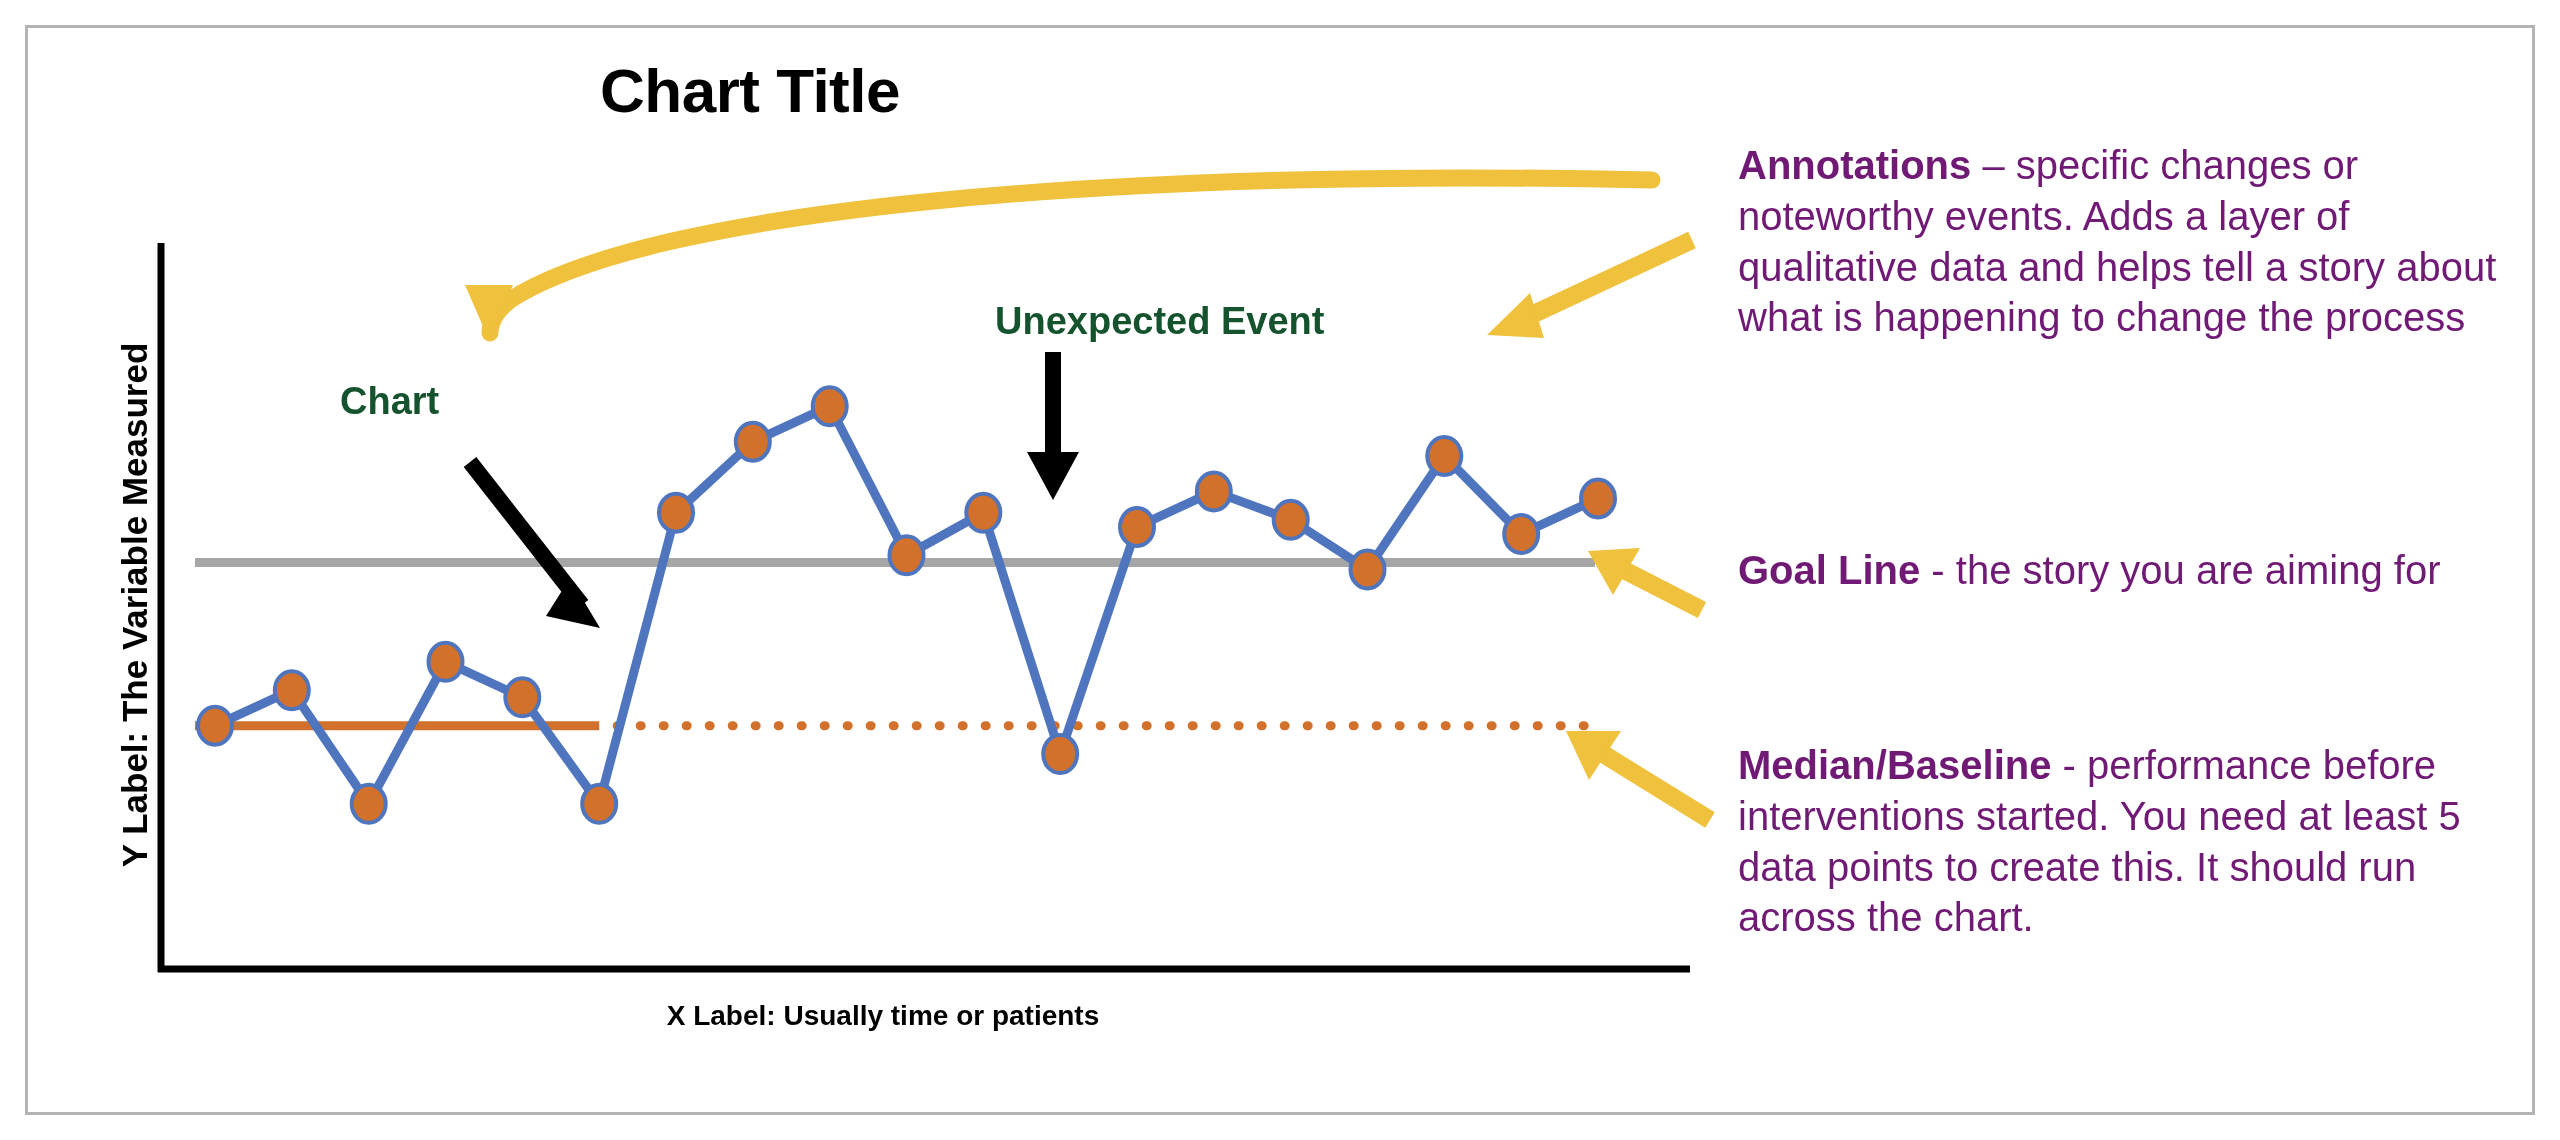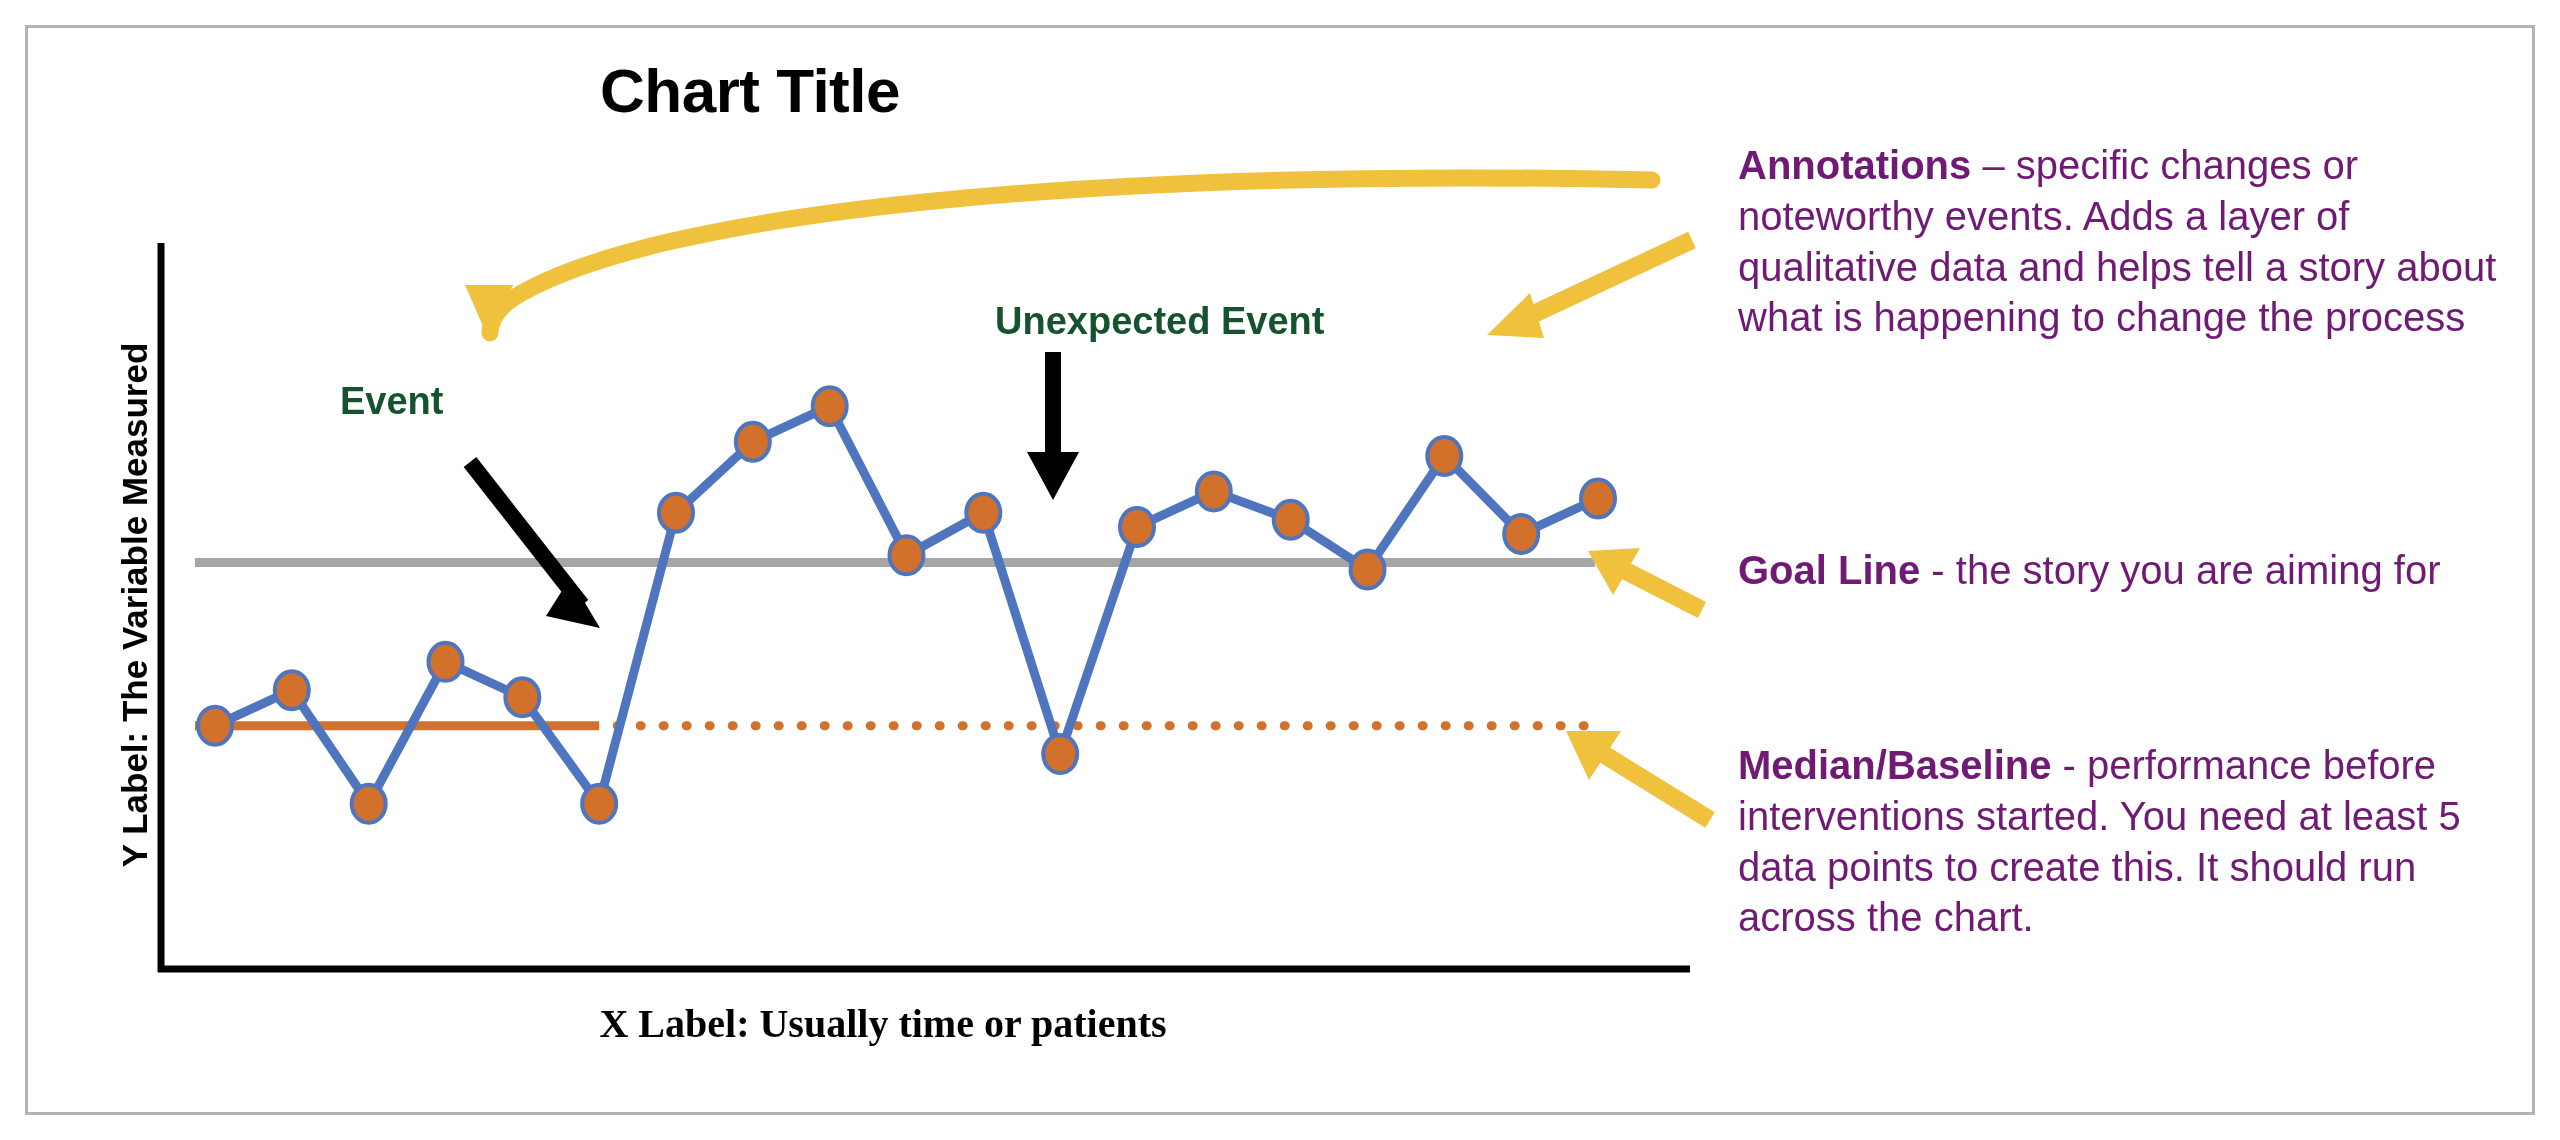--- a/index.html
+++ b/index.html
@@ -55,25 +55,24 @@
     font-weight: bold;
     color: #000000;
     white-space: nowrap;
   }
   #x-axis-label {
     position: absolute;
     left: 158px;
     top: 1000px;
     width: 1450px;
     text-align: center;
-    font-size: 40px;
+    font-size: 28px;
     font-weight: bold;
     color: #000000;
     white-space: nowrap;
-    font-family: Liberation Serif, serif;
   }
   .inchart-label {
     position: absolute;
     font-size: 38px;
     font-weight: bold;
     color: #14532d;
     white-space: nowrap;
   }
   #label-change { left: 340px; top: 380px; }
   #label-unexpected { left: 995px; top: 300px; }
@@ -105,21 +104,21 @@
 
 <div id="page">
 
   <div id="frame"></div>
 
   <div id="chart-title">Chart Title</div>
 
   <div id="y-axis-label">Y Label: The Variable Measured</div>
   <div id="x-axis-label">X Label: Usually time or patients</div>
 
-  <div class="inchart-label" id="label-change">Event</div>
+  <div class="inchart-label" id="label-change">Chart</div>
   <div class="inchart-label" id="label-unexpected">Unexpected Event</div>
 
   <div class="side-block" id="block-annotations">
     <b>Annotations</b><span> – specific changes or noteworthy events. Adds a layer of qualitative data and helps tell a story about what is happening to change the process</span>
   </div>
 
   <div class="side-block" id="block-goal">
     <b>Goal Line</b><span> - the story you are aiming for</span>
   </div>
 

